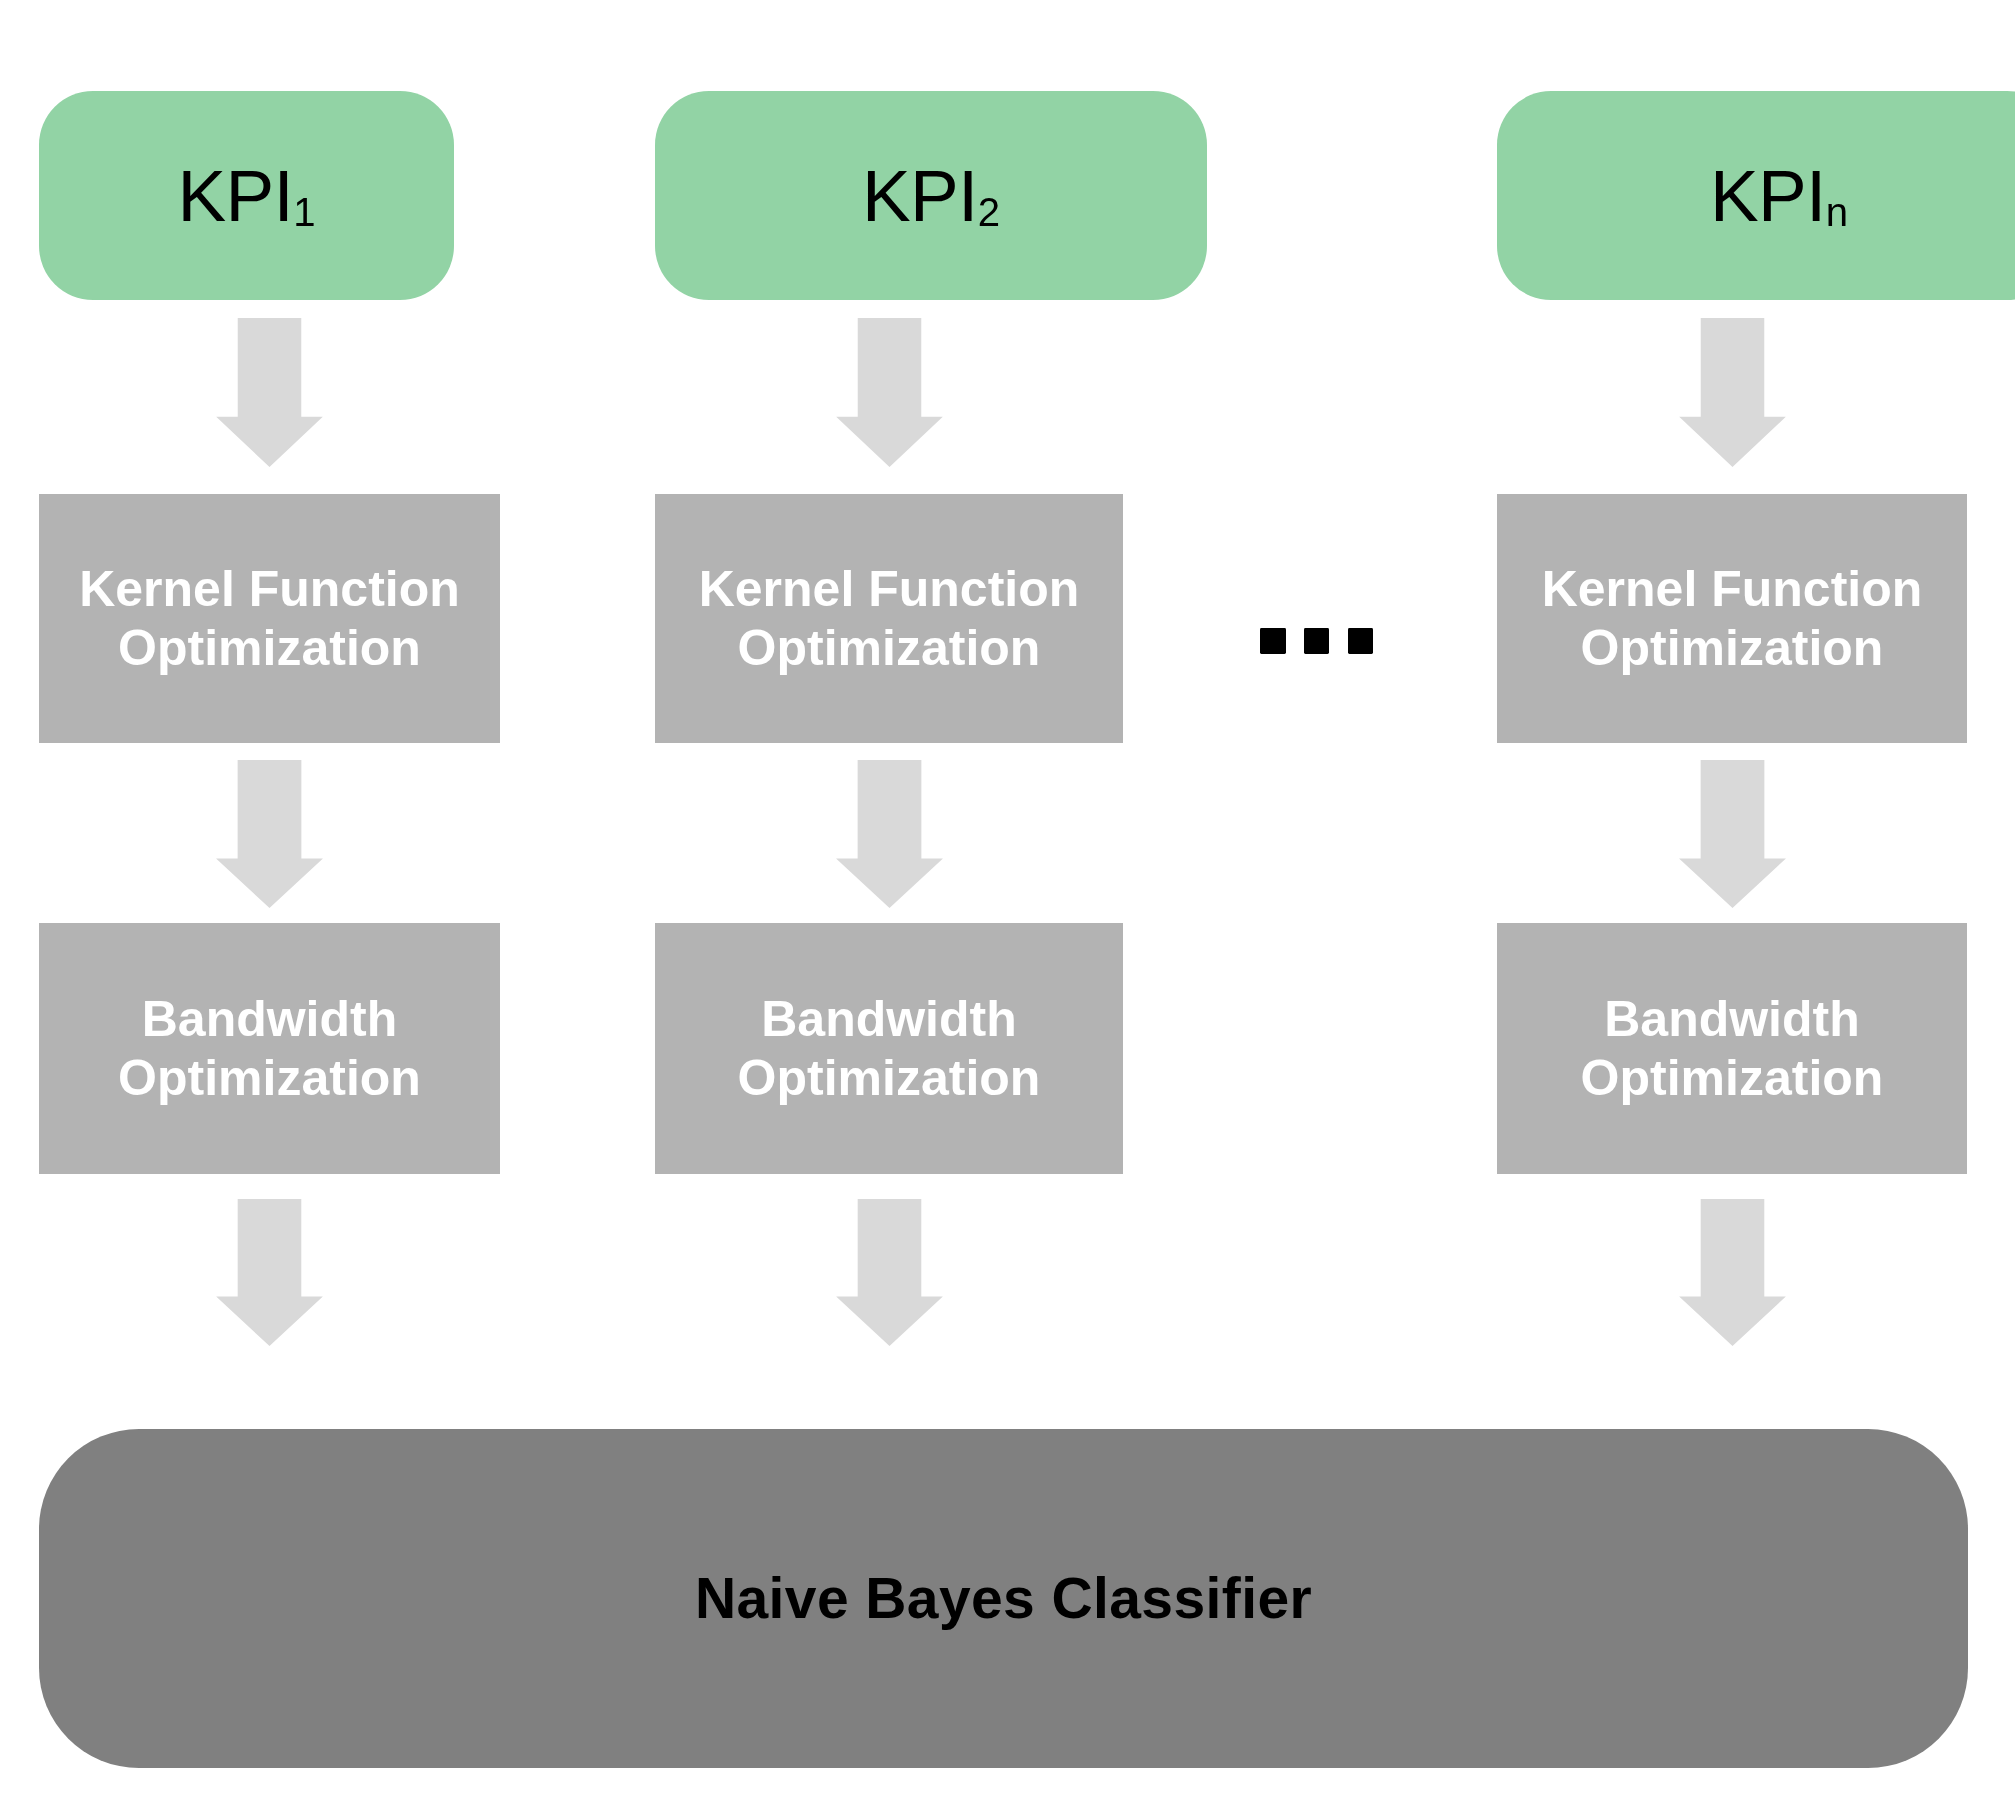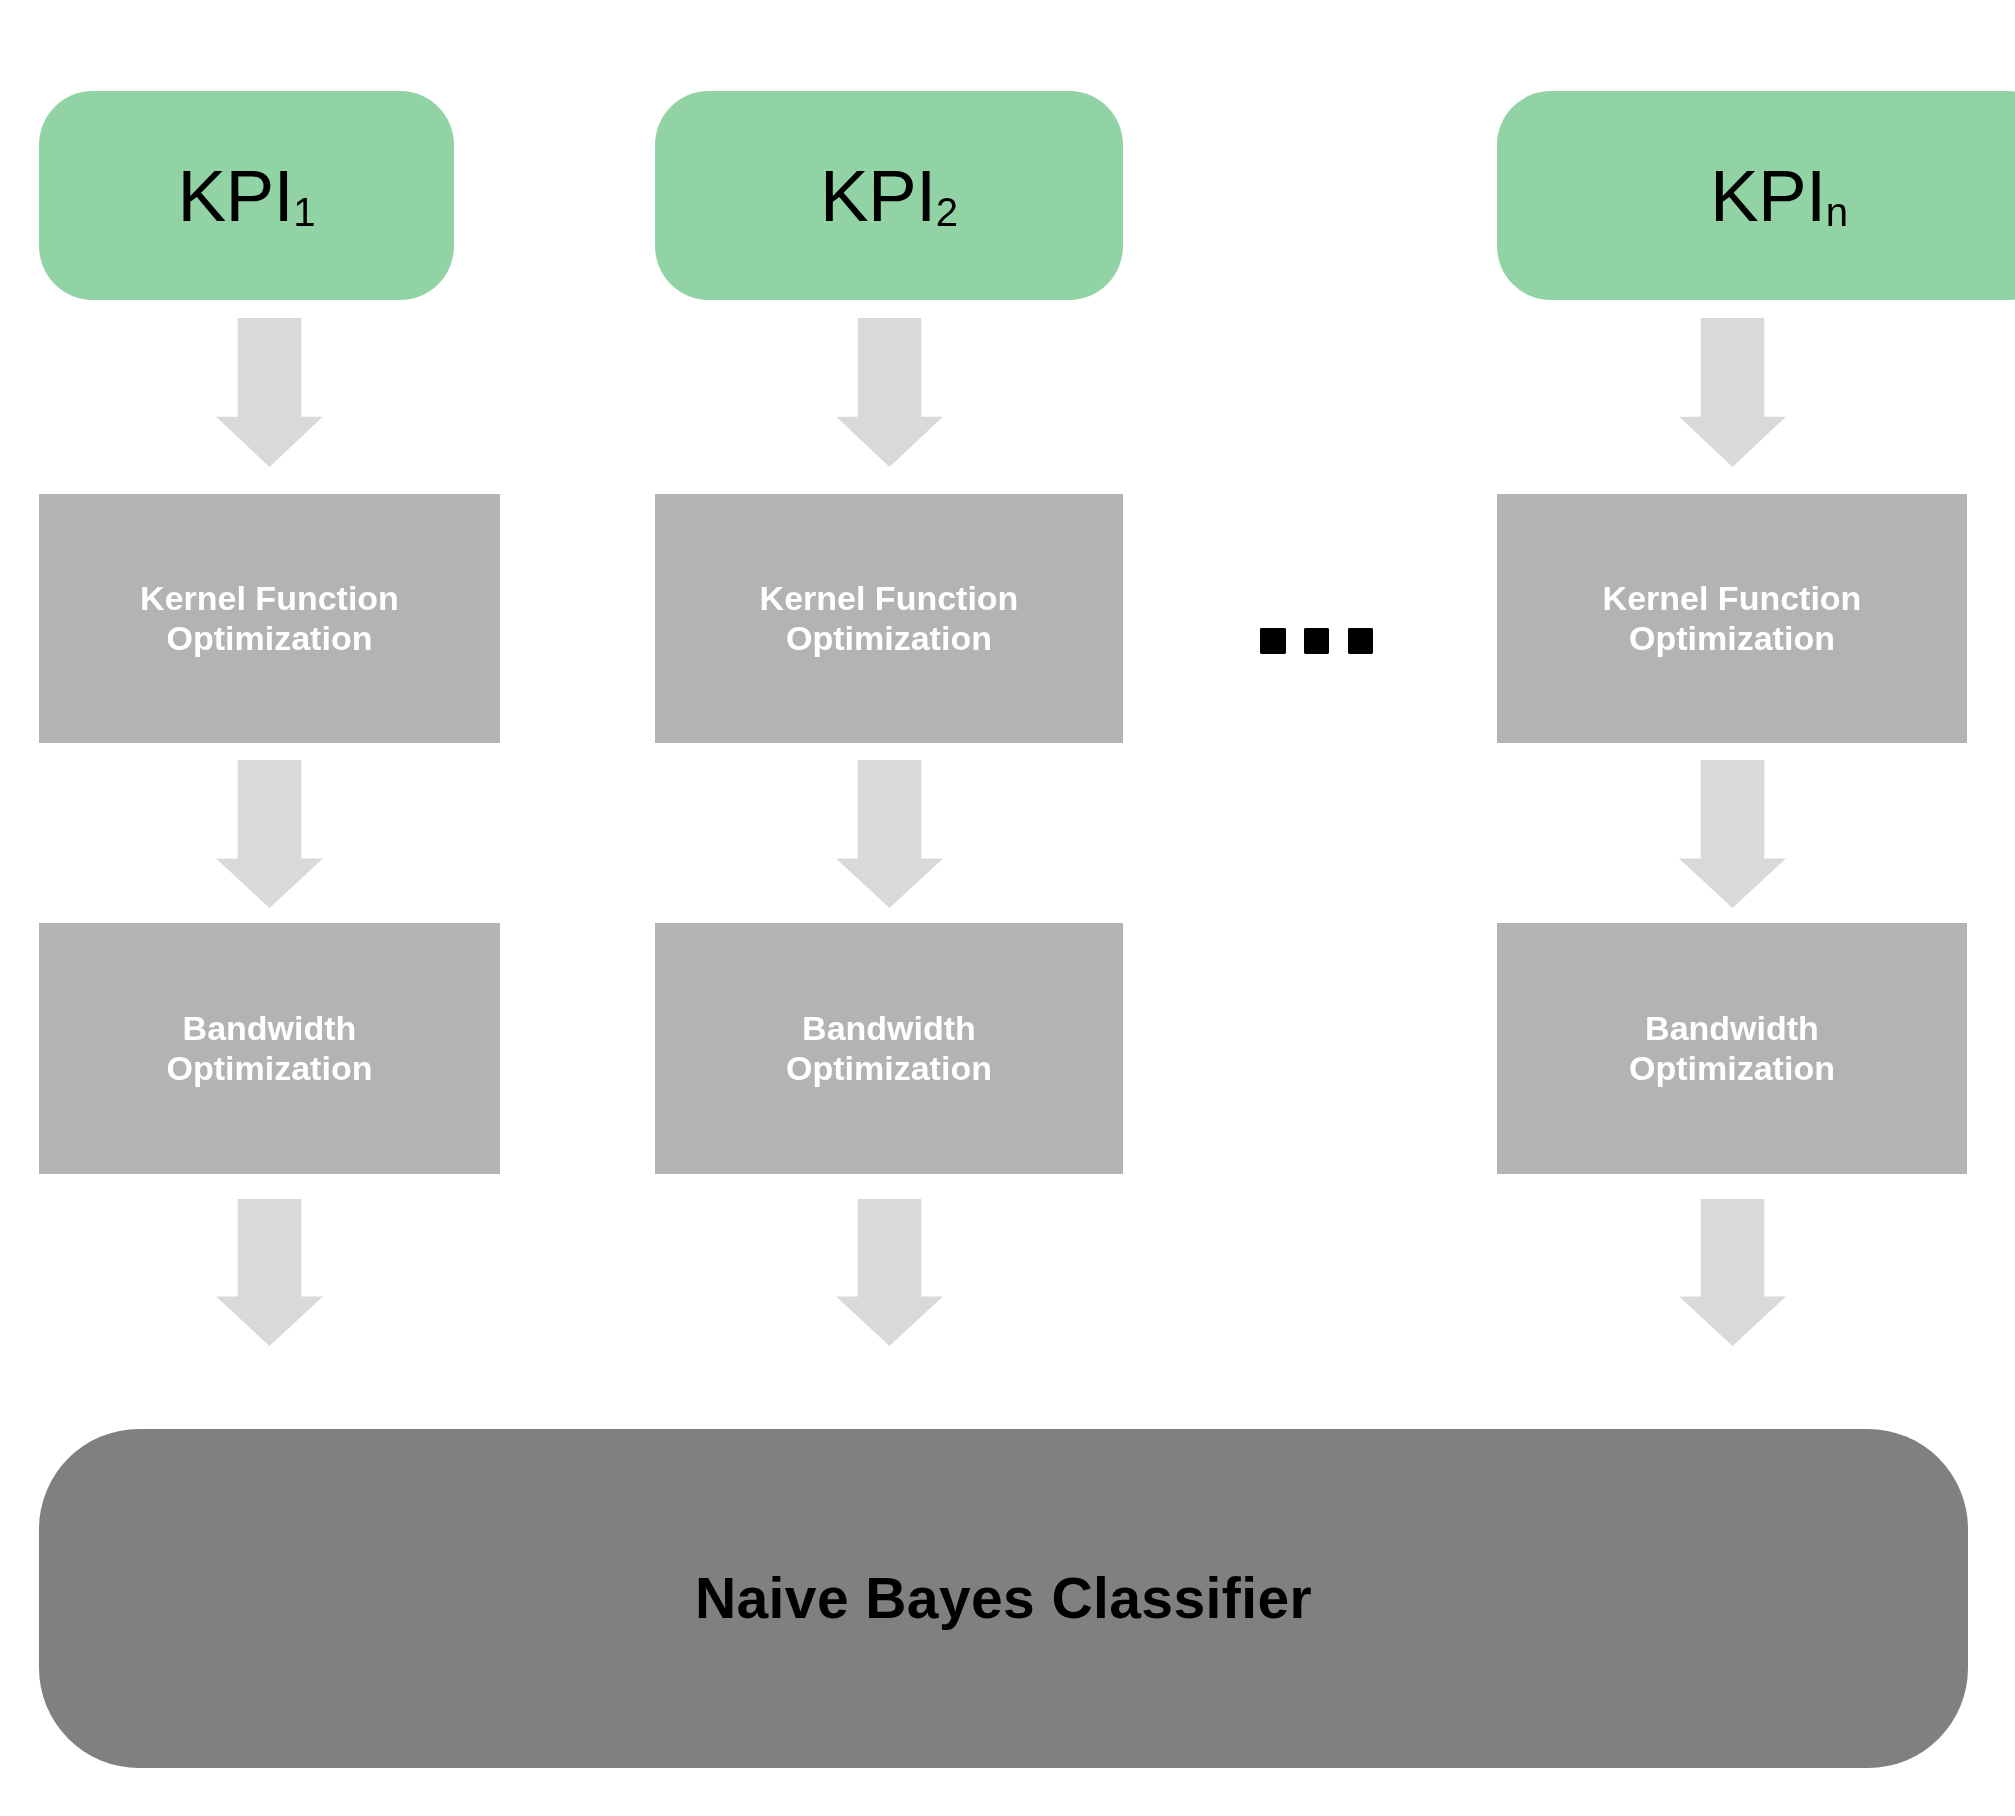--- a/index.html
+++ b/index.html
@@ -50,21 +50,21 @@
   
   .proc-box {
     position: absolute;
     background: #b3b3b3;
     display: flex;
     align-items: center;
     justify-content: center;
     box-sizing: border-box;
   }
   .proc-label {
-    font-size: 34px;
+    font-size: 50px;
     font-weight: 700;
     color: #ffffff;
     text-align: center;
     line-height: 1.17;
     font-family: "Liberation Sans", sans-serif;
     white-space: pre-line;
     padding: 0 5.7px;
   }
 
   
@@ -141,21 +141,21 @@
     <span class="proc-label">Bandwidth
 Optimization</span>
   </div>
 
   <div class="arrow" style="left:216px; top:1199px;">
     <svg width="107" height="147" viewBox="0 0 151 208" xmlns="http://www.w3.org/2000/svg">
       <polygon points="30.5,0 120.5,0 120.5,138 151,138 75.5,208 0,138 30.5,138" fill="#D9D9D9"></polygon>
     </svg>
   </div>
 
-  <div class="kpi-box" style="left:655px; width:468px;">
+  <div class="kpi-box" style="left:655px; width:552px;">
     <span class="kpi-label"><span>KPI</span><sub>2</sub></span>
   </div>
 
   <div class="arrow" style="left:836px; top:318px;">
     <svg width="107" height="149" viewBox="0 0 151 211" xmlns="http://www.w3.org/2000/svg">
       <polygon points="30.5,0 120.5,0 120.5,140 151,140 75.5,211 0,140 30.5,140" fill="#D9D9D9"></polygon>
     </svg>
   </div>
 
   <div class="proc-box" style="left:655px; top:494px; width:468px; height:249px;">

